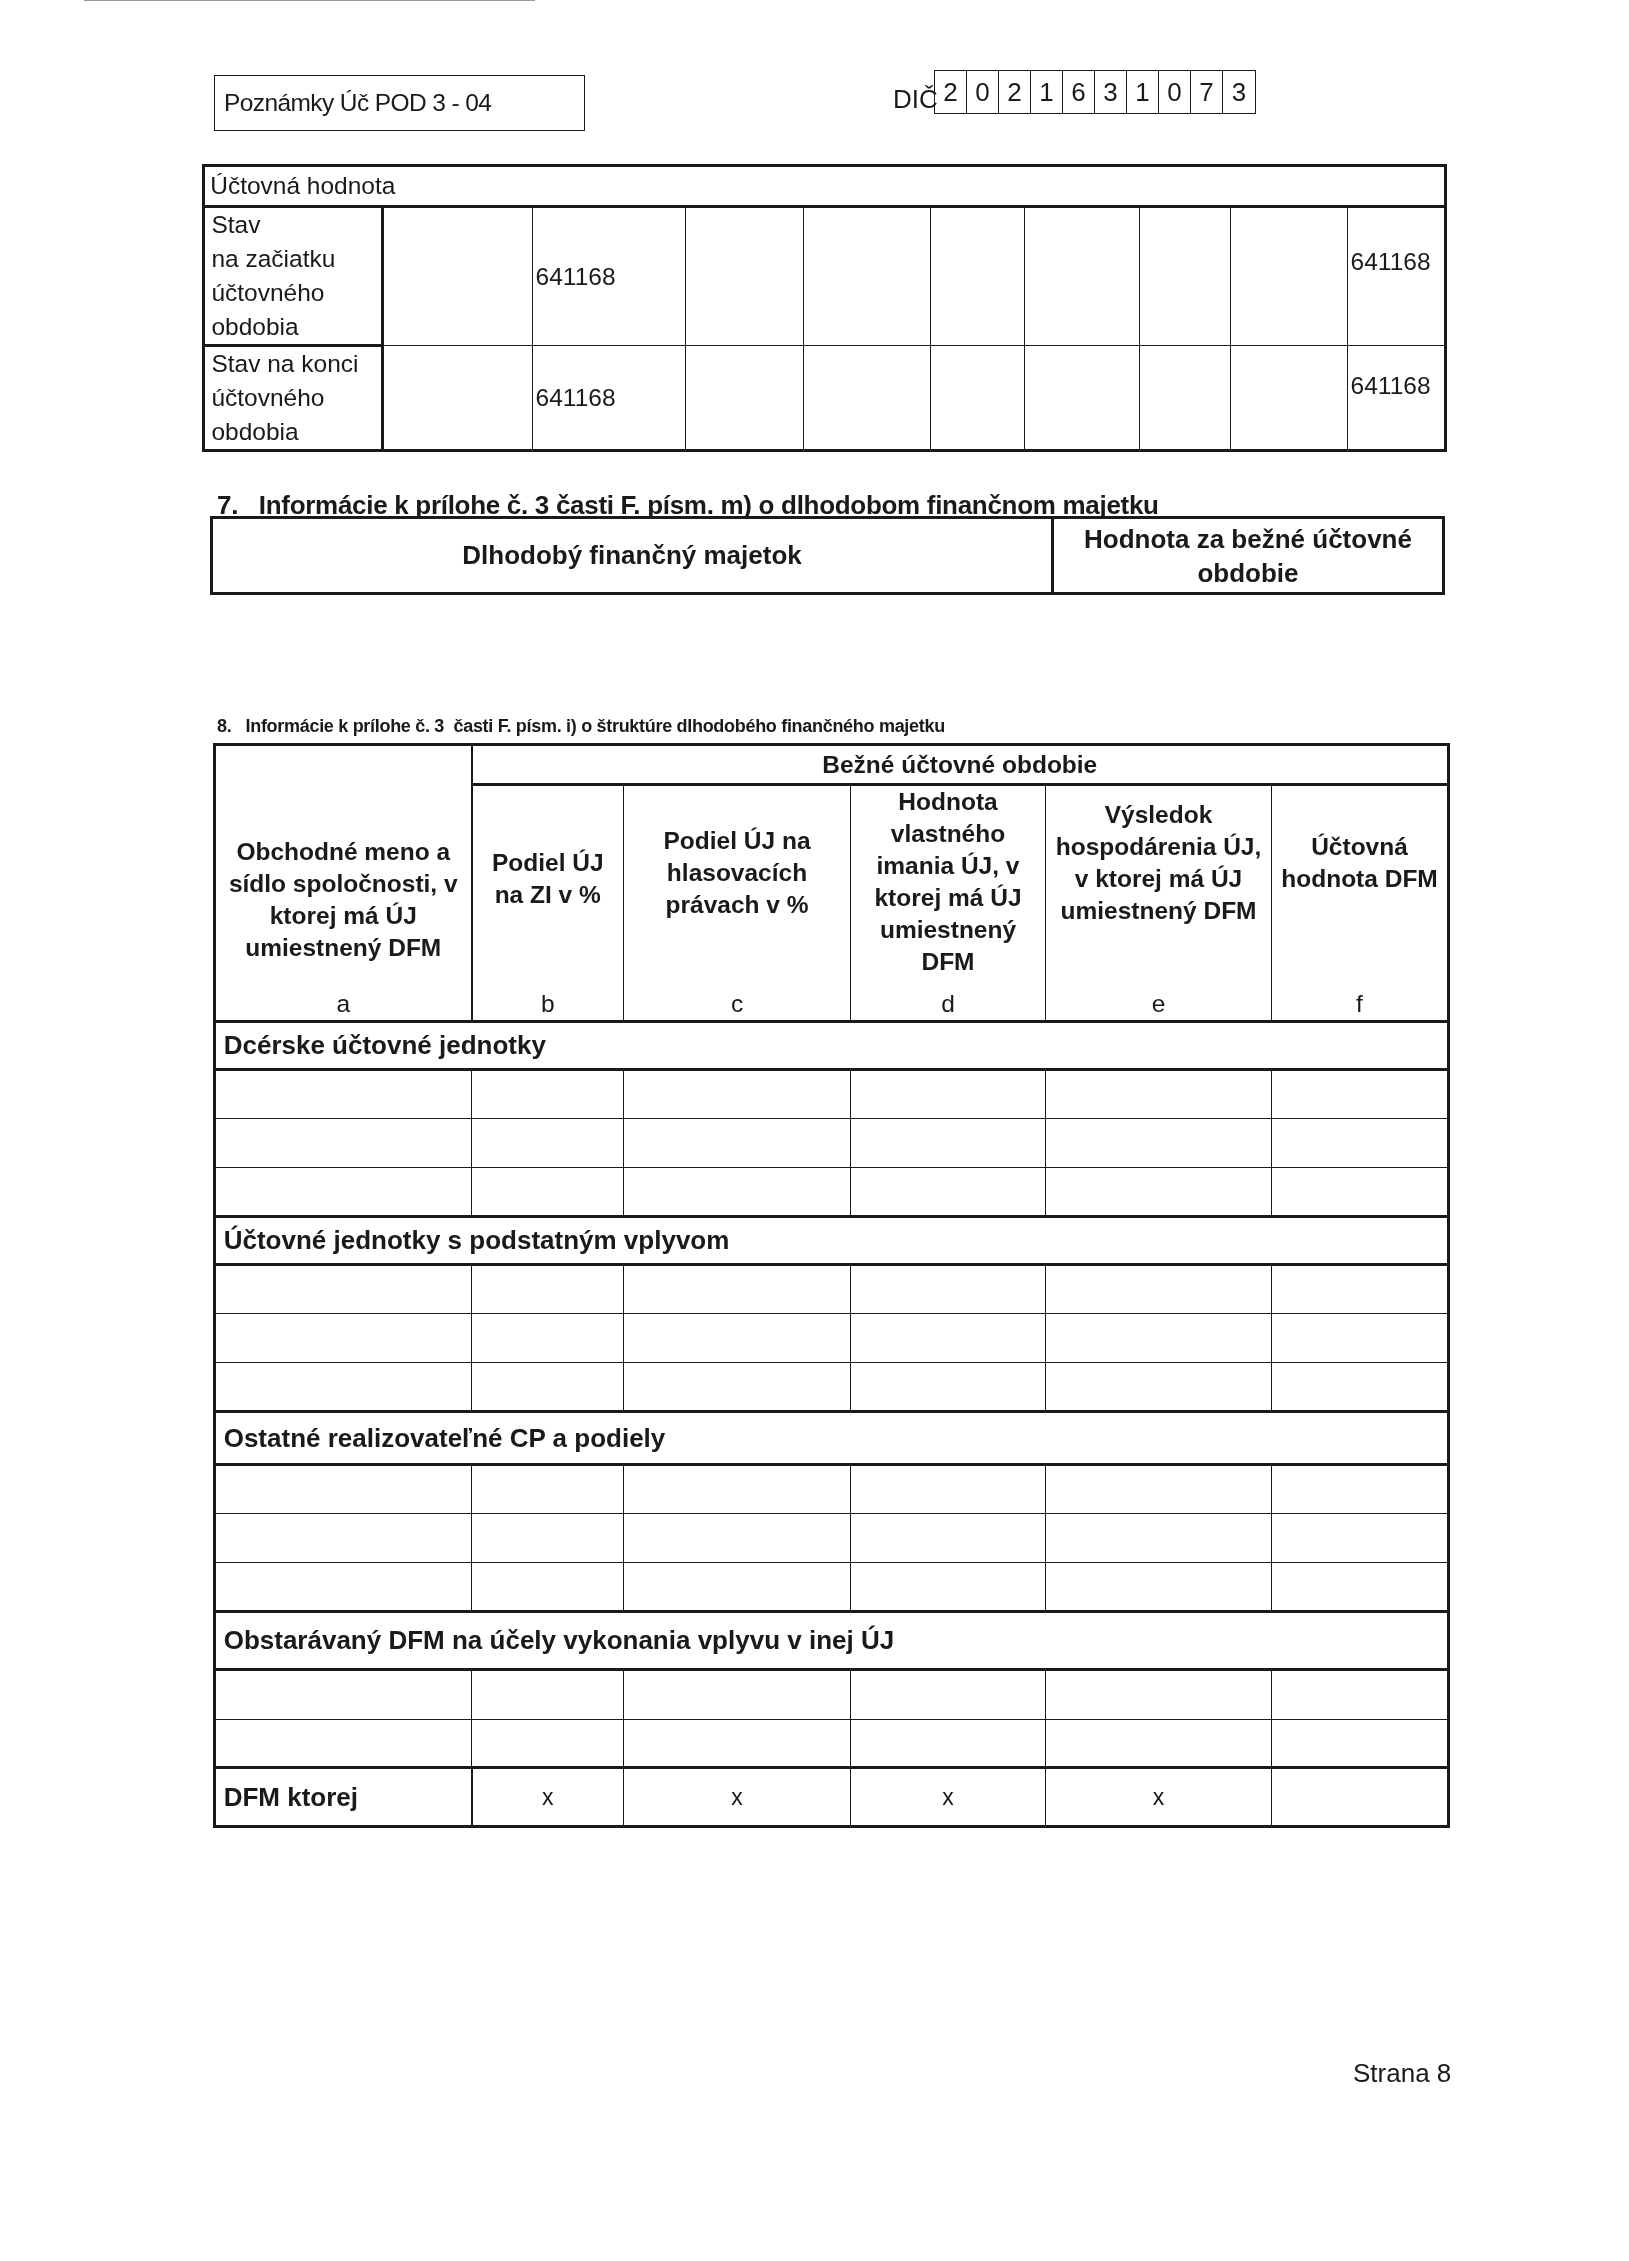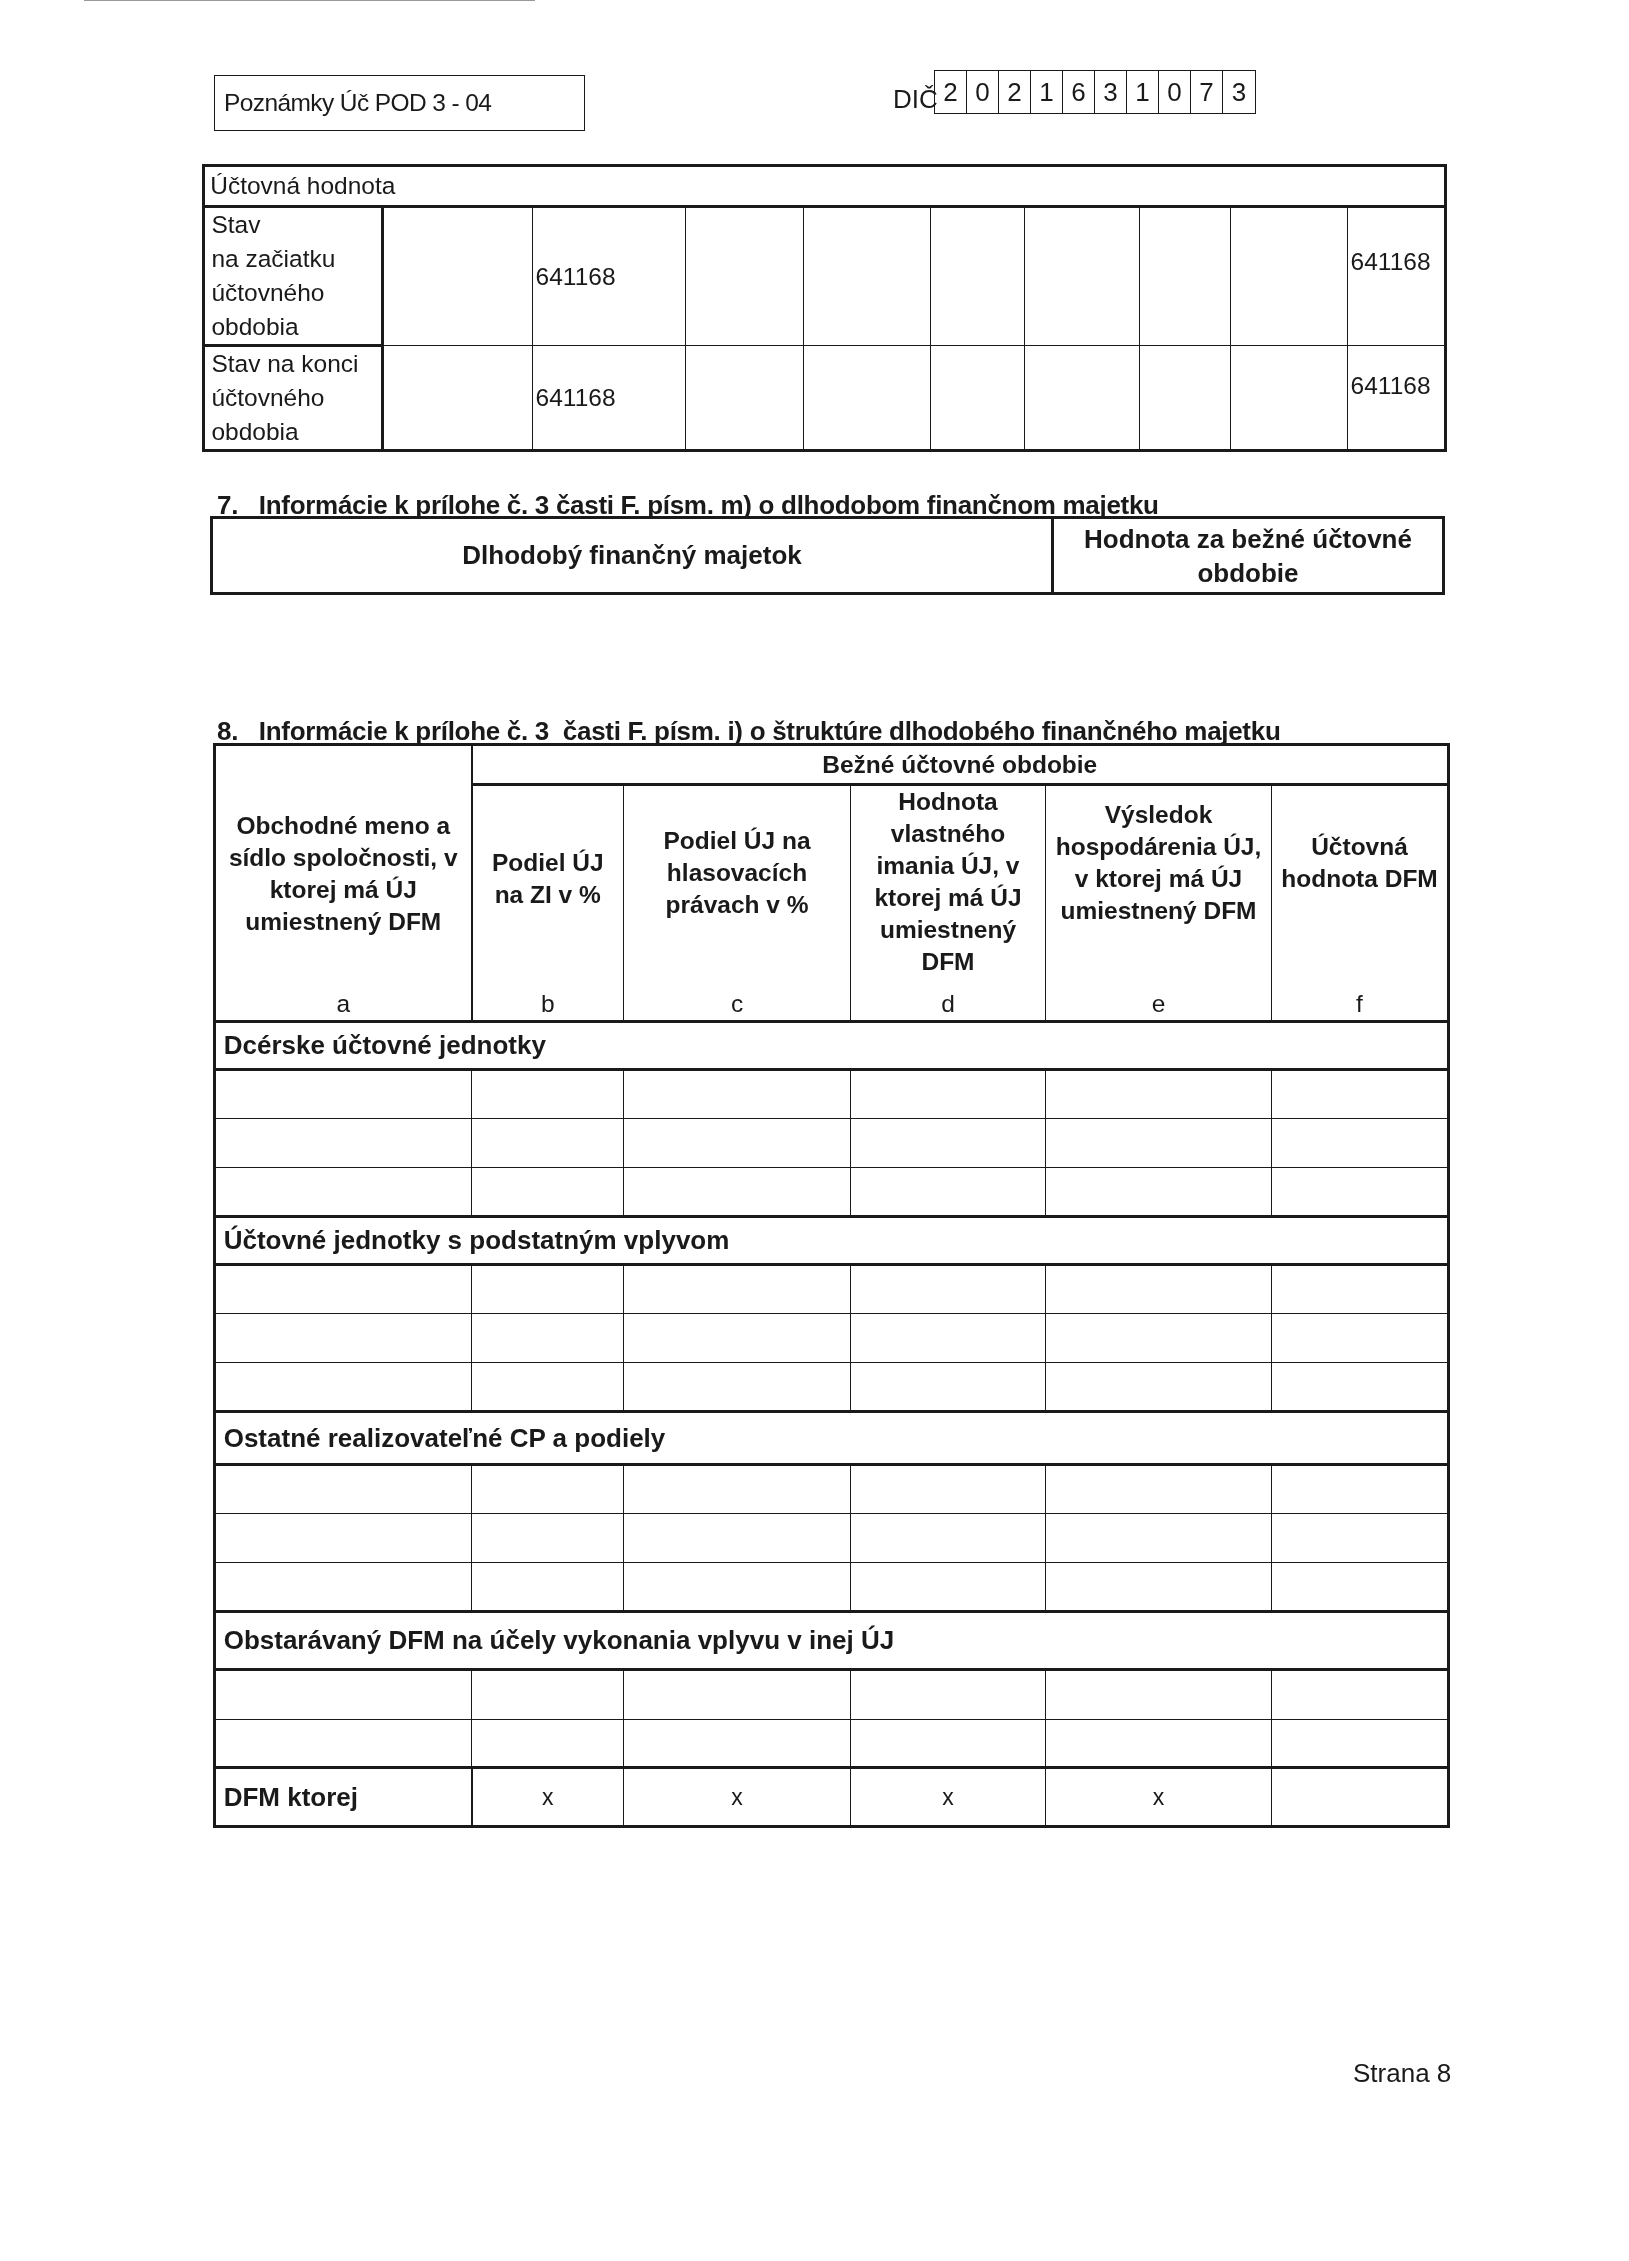--- a/index.html
+++ b/index.html
@@ -23,21 +23,21 @@
   #t1 td { font-size:24.5px; }
   #t1 .rowlabel { font-weight:normal; line-height:34px; padding-left:6.4px; vertical-align:top;margin-left:17px; }
   #t1 .val { vertical-align:middle; padding-left:2.6px; }
 
   
   #s7-title { left:217px; top:490px; font-size:26px; font-weight:bold; letter-spacing:-0.3px; }
   #t7 { left:210px; top:516px; width:1233px; }
   #t7 td { border:3.2px solid #1a1a1a; font-size:26px; }
 
   
-  #s8-title { left:217px; top:716px; font-size:26px; font-weight:bold; letter-spacing:-0.3px; }
+  #s8-title { left:217px; top:716px; font-size:18px; font-weight:bold; letter-spacing:-0.3px; }
   #t8 { left:213px; top:743px; width:1235px; }
   #t8 td { border:1.9px solid #1a1a1a; font-size:24.5px; text-align:center; }
   #t8 .hdr { font-weight:bold; line-height:32px; vertical-align:top; padding-top:13px; }
   #t8 .letter { font-weight:normal; vertical-align:bottom; padding-bottom:0; line-height:32px; }
   #t8 .section { text-align:left; font-weight:bold; font-size:26px; border-top:3.9px solid #1a1a1a; border-bottom:3.9px solid #1a1a1a; padding-left:7.7px; }
   #t8 .empty { height:49px; }
   #t8 .total-label { text-align:left; font-weight:bold; font-size:26px; padding-left:7.7px; }
   #t8 .xcell { font-size:23px; }
 
   #page-num { left:1353px; top:2058px; font-size:26px; }
@@ -131,21 +131,21 @@
   <colgroup>
     <col style="width:257px">
       <col style="width:152px">
       <col style="width:227px">
     <col style="width:195px">
       <col style="width:226px">
       <col style="width:177px">
   </colgroup>
   <tbody>
       <tr style="height:40px">
-    <td rowspan="2" class="hdr" style="position:relative; border-right:2.6px solid #1a1a1a; padding-top:64px;">
+    <td rowspan="2" class="hdr" style="position:relative; border-right:2.6px solid #1a1a1a; padding-top:90px;">
       <div>Obchodné meno a sídlo spoločnosti, v ktorej má ÚJ umiestnený DFM</div>
       <div class="letter" style="position:absolute; bottom:0; left:0; right:0; font-weight:normal;">a</div>
     </td>
     <td colspan="5" style="font-weight:bold; border-bottom:3.9px solid #1a1a1a;">Bežné účtovné obdobie</td>
   </tr>
   <tr style="height:237px">
     <td class="hdr" style="position:relative; padding-top:61px;">
       <div>Podiel ÚJ na ZI v  %</div>
       <div style="position:absolute; bottom:0; left:0; right:0; font-weight:normal;">b</div>
     </td>

